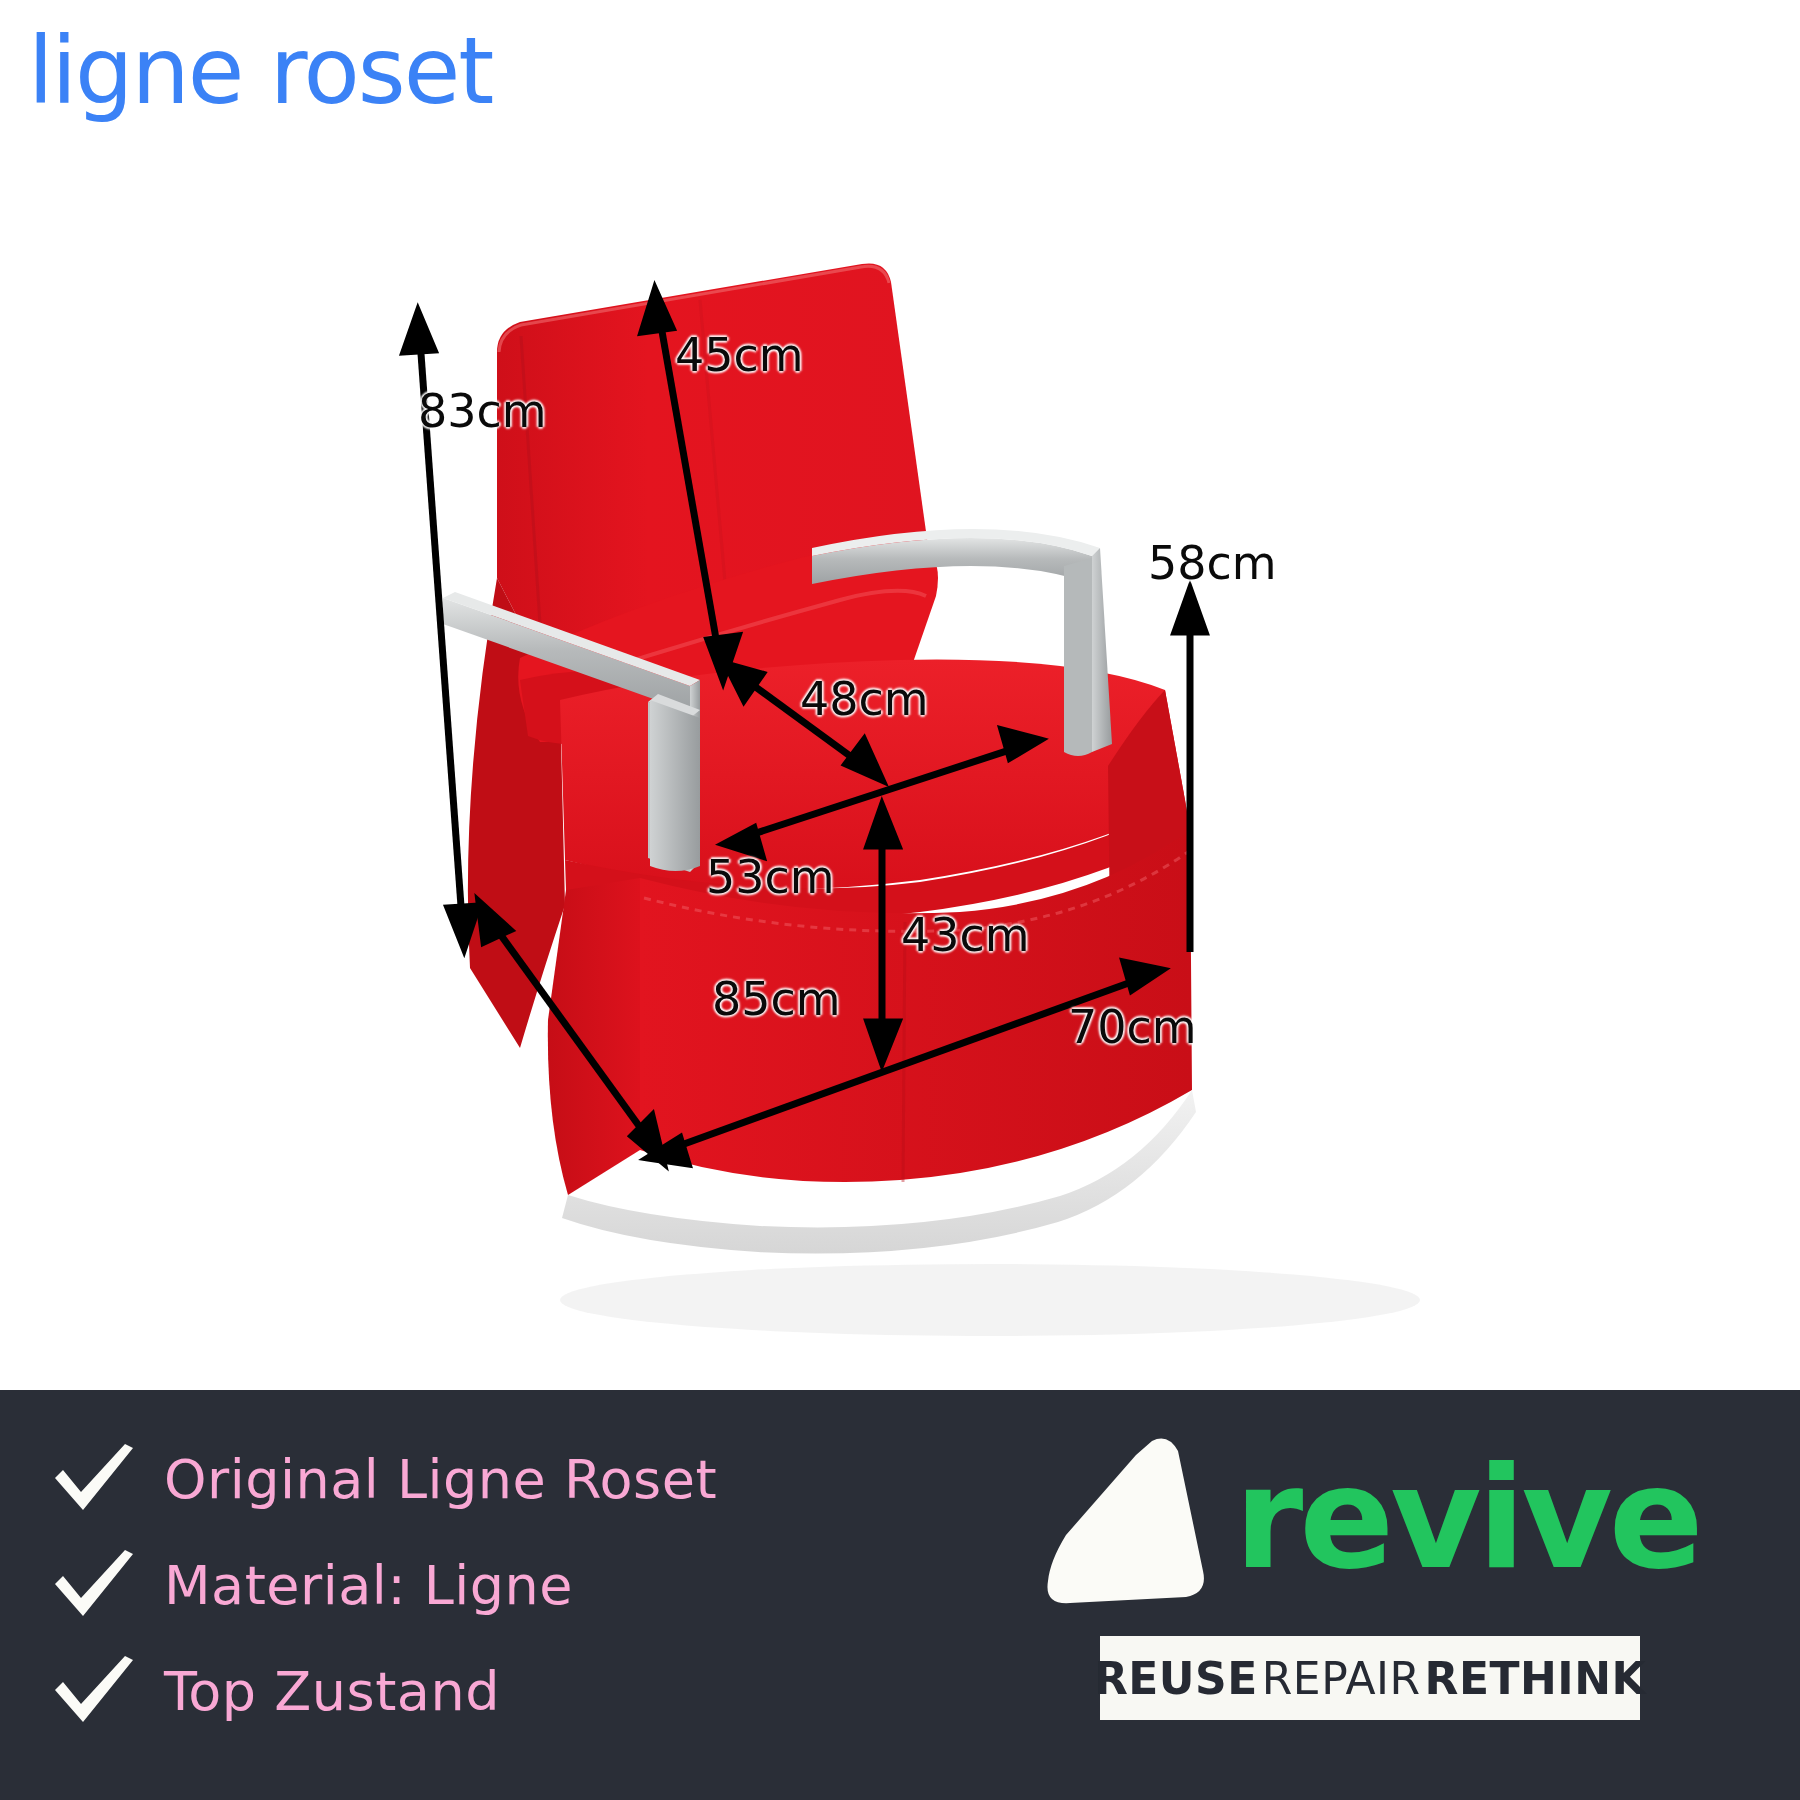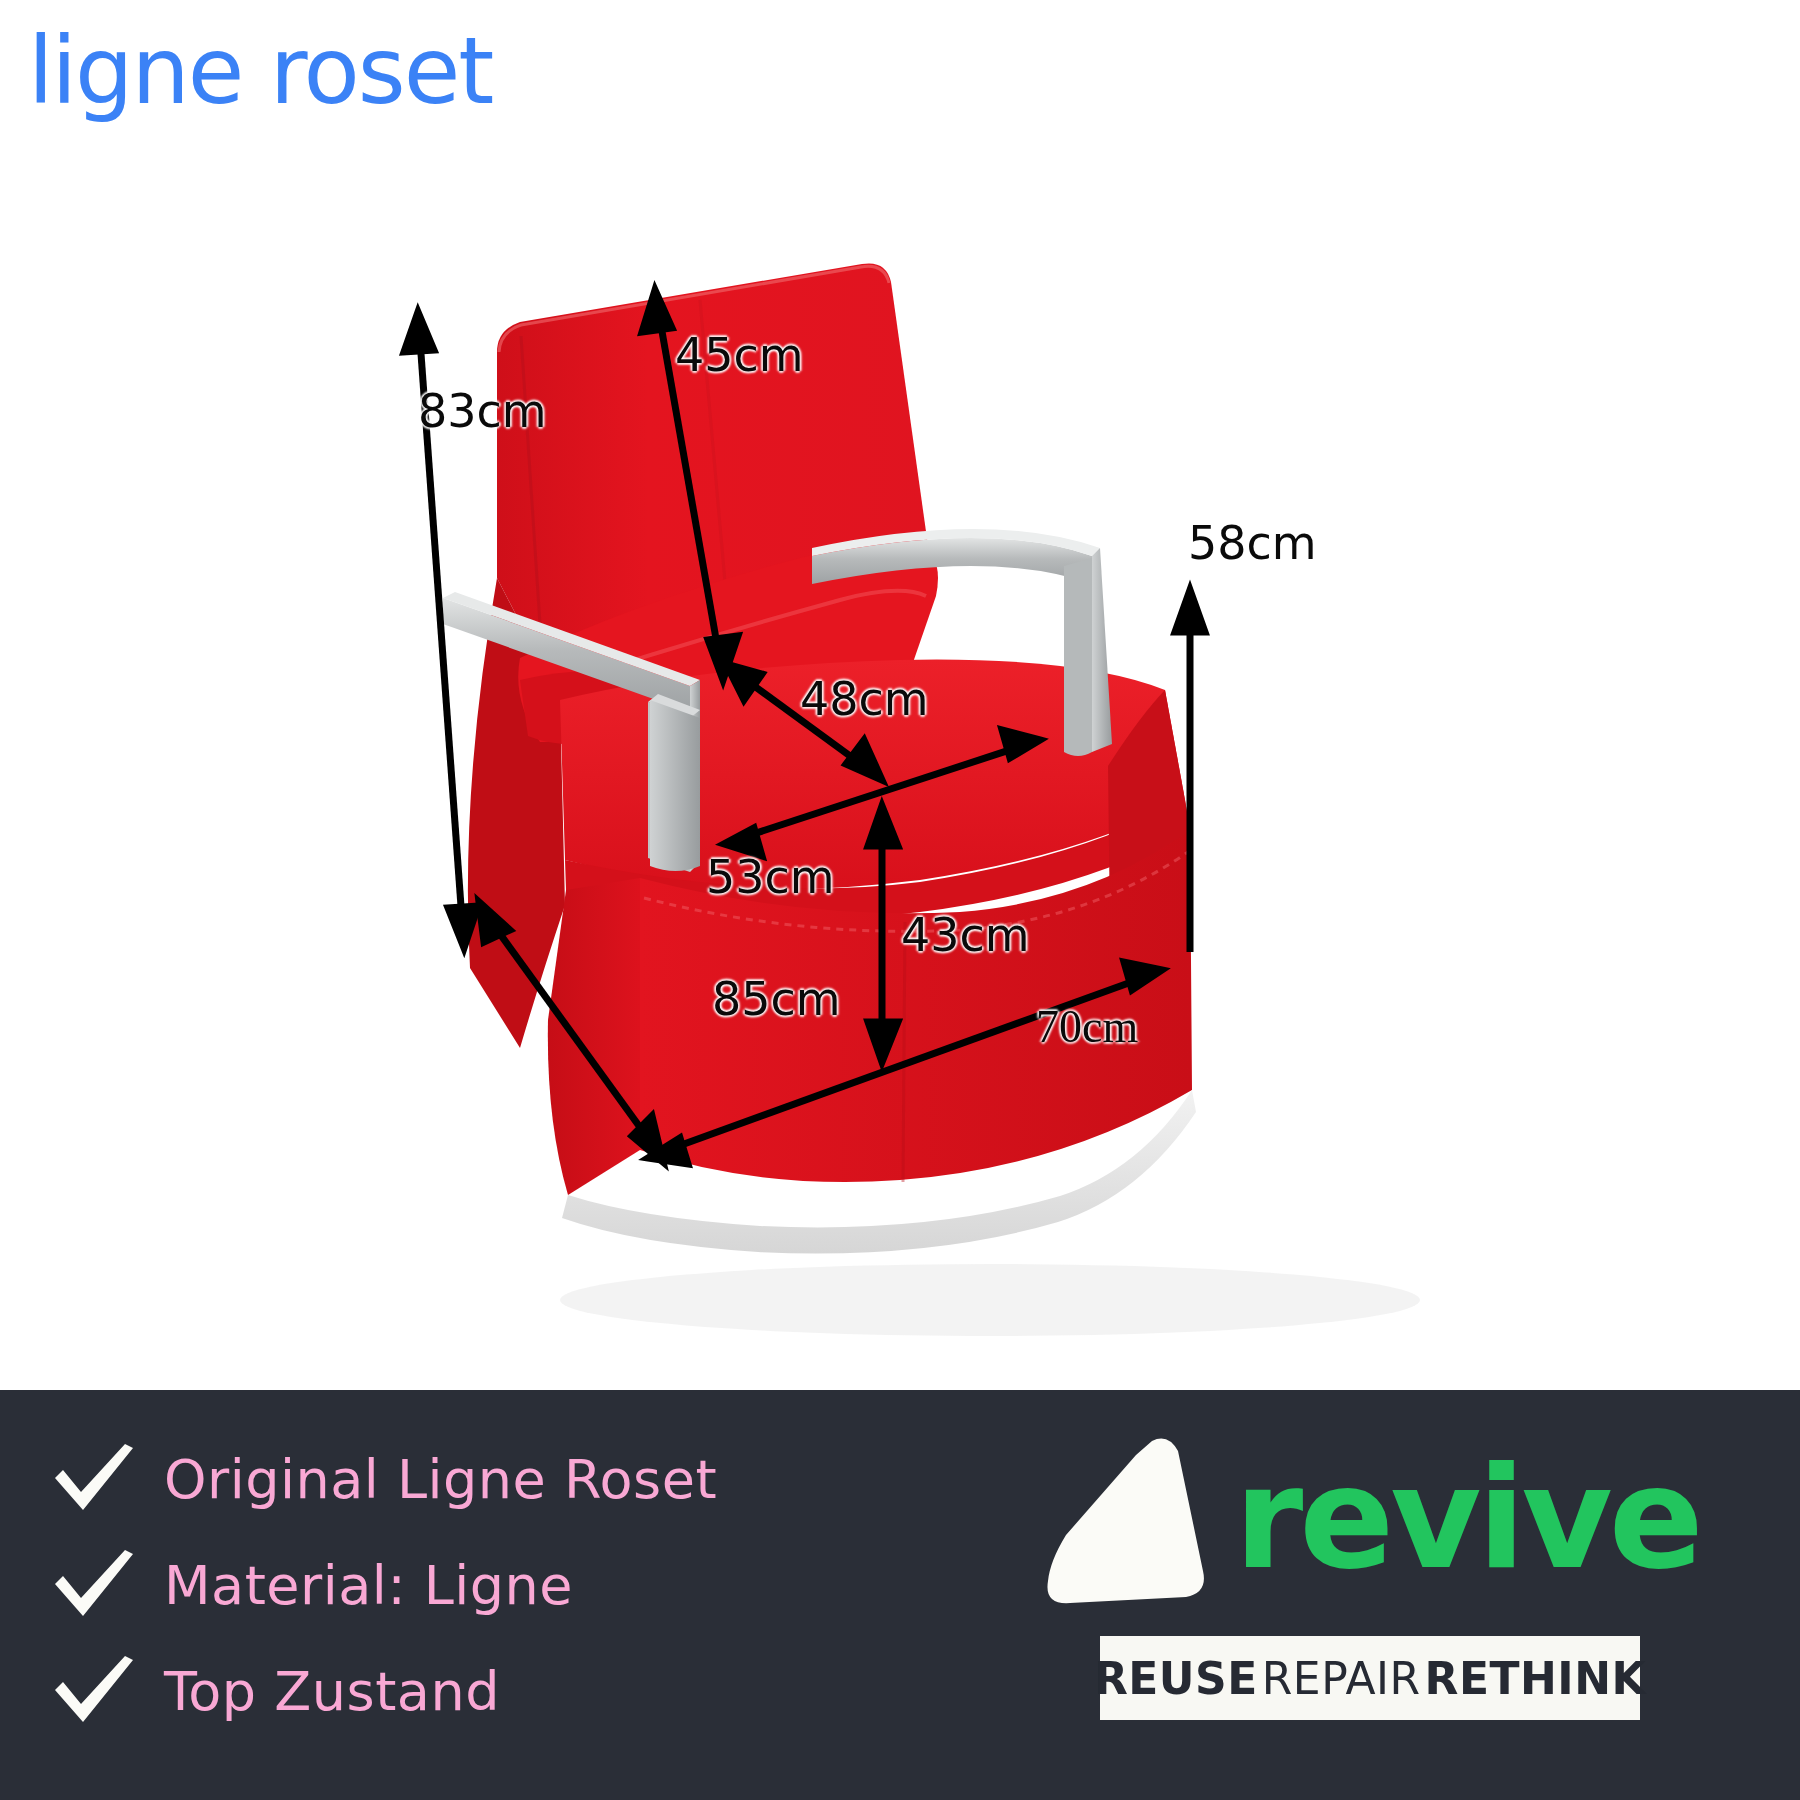--- a/index.html
+++ b/index.html
@@ -237,26 +237,26 @@
 
         <line x1="662" y1="1152" x2="1148" y2="976"></line>
         <polygon points="648,1158 688,1164 680,1138"></polygon>
         <polygon points="1162,970 1124,962 1132,990"></polygon>
       </g>
     </svg>
   </div>
 
   <div class="dim-label" style="left:418px;top:384px;">83cm</div>
   <div class="dim-label" style="left:675px;top:328px;">45cm</div>
-  <div class="dim-label" style="left:1148px;top:516px;margin-left:40px;">58cm</div>
+  <div class="dim-label" style="left:1148px;top:536px;">58cm</div>
   <div class="dim-label" style="left:800px;top:672px;">48cm</div>
   <div class="dim-label" style="left:706px;top:850px;">53cm</div>
   <div class="dim-label" style="left:901px;top:908px;">43cm</div>
   <div class="dim-label" style="left:712px;top:972px;">85cm</div>
-  <div class="dim-label" style="left:1036px;top:1000px;font-family:Liberation Serif, serif;">70cm</div>
+  <div class="dim-label" style="left:1068px;top:1000px;">70cm</div>
 
 </div>
 
 <div id="footer-band">
 
   <div id="feature-list">
 
     <div class="feature-row">
       <span class="check-icon">
         <svg width="86" height="74" viewBox="0 0 86 74">

